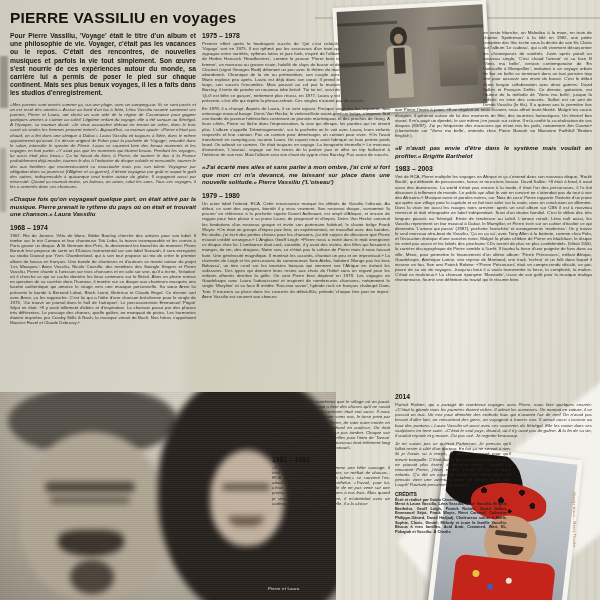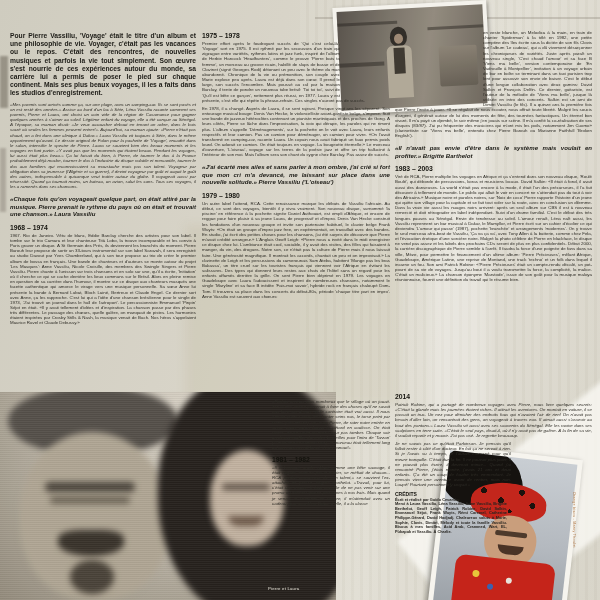--- a/index.html
+++ b/index.html
@@ -74,20 +74,21 @@
 <div id="page">
 
   <div class="bg-stripes"></div>
   <div class="bg-band"></div>
   <div class="bg-olive"></div>
   <div class="smudge1"></div>
   <div class="smudge2"></div>
   <div class="shelfline"></div>
   <div class="white-wedge"></div>
 
+  <div class="title">PIERRE VASSILIU en voyages</div>
 
   <div class="col" style="left:10px;top:32px;width:186px;">
     <div class="lede">Pour Pierre Vassiliu, 'Voyage' était le titre d'un album et une philosophie de vie. Voyager, c'était pas les vacances ou le repos. C'était des rencontres, de nouvelles musiques et parfois la vie tout simplement. Son œuvre s'est nourrie de ces expériences autour du monde, sa carrière lui a permis de poser le pied sur chaque continent. Mais ses plus beaux voyages, il les a faits dans les studios d'enregistrement.</div>
     <div class="para memoir">«Mes parents sont arrivés comme ça, sur une plage, avec un camping-car. Ils se sont posés et on est resté des années.» Assise au bord d'un lac à Sète, Léna Vassiliu raconte comment ses parents, Pierre et Laura, ont choisi un coin vide de la région de Casamance pour gagner quelques années à s'aimer au soleil. Légitime enfant du voyage, elle a été conçue au Sénégal. À l'époque, sa maman disait: «Je veux accoucher debout en tenant un arbre, dans le bois sacré où seules les femmes peuvent entrer!». Aujourd'hui, sa maman ajoute: «Pierre n'était pas chaud, on a fini dans une clinique à Dakar.» Laura Vassiliu vit toujours à Sète, dans le même appartement qu'avant. Le dessin original de Folon pour la pochette de 'Voyage', encadré dans le salon, intensifie le spectre de Pierre. Laura se souvient bien des beaux moments et les voyages en font partie. «Y avait pas que les moments qui étaient beaux. Pendant les voyages, lui aussi était plus beau.» Ça lui faisait du bien, à Pierre, de tourner le dos à la France probablement déjà moche, tourner le dos à l'industrie du disque volatile et mercantile, tourner le dos aux familiers qui reconnaissaient sa moustache mais pas son talent. Voyageur par obligation dans sa jeunesse (l'Algérie et sa guerre), il devint voyageur par goût et acquit le goût des autres, indispensable à quiconque veut trotter autour du globe. Il voyageait aussi par nécessité. Quand ça tournait moins, un bateau, un avion, salut les cons. Tous ces voyages, il les a ramenés dans ses chansons.</div>
     <div class="quote">«Chaque fois qu'on voyageait quelque part, on était attiré par la musique. Pierre prenait le rythme du pays où on était et trouvait une chanson.» Laura Vassiliu</div>
     <div class="h">1968 – 1974</div>
     <div class="para">1967. Rio de Janeiro. Vêtu de blanc, Eddie Barclay cherche des artistes pour son label. Il tombe sur le trio Camara et leur chanteuse Tità Lobo, la trouve incomparable et les convie à Paris graver un disque. À St Germain des Prés, ils deviennent les branchés du moment. Pierre Barouh leur propose de sortir un 33-tours instrumental sur son label Saravah, il sera enregistré au studio Davout par Yves Chamberland, qui à son tour propose au trio de créer le premier album de bossa en français. Une bande de chanteurs et d'auteurs se monte autour du projet 'Les Masques': Anne Vassiliu, Nicole Croisille, des membres des Swingle Singers et Pierre Vassiliu. Pierre chante à l'unisson sur trois chansons et en solo sur une, qu'il a écrite, 'Initiation' où il cherche ce qui se cache derrière les lieux communs sur le Brésil. Alors en pleine remise en question de sa carrière dans l'humour, il montre sur ce disque aux chanteurs masqués une facette authentique qui amorce le virage vers une musique personnelle. Sa sœur Anne lui présente la bande à Bernard Lubat, Bloch Lainé, Bertreux et Claude Engel. Ce dernier sort avec Anne, ça les rapproche. C'est lui qui a l'idée d'une chanson brésilienne pour le single de 1973, 'J'ai trouvé un journal dans le hall de l'aéroport'. Le percussionniste Emmanuel 'Pinpin' Séjot en était. «Il y avait tellement d'idées et d'inspiration. La chanson passe par des phases très différentes. Le passage des chœurs, quelle galère, on manquait de pistes. Les harmonies étaient inspirées par Crosby Stills &amp; Nash, la musique venait de Bach. Nos héros s'appelaient Maurice Ravel et Claude Debussy.»</div>
   </div>
 
   <div class="col" style="left:202px;top:32px;width:188px;">

